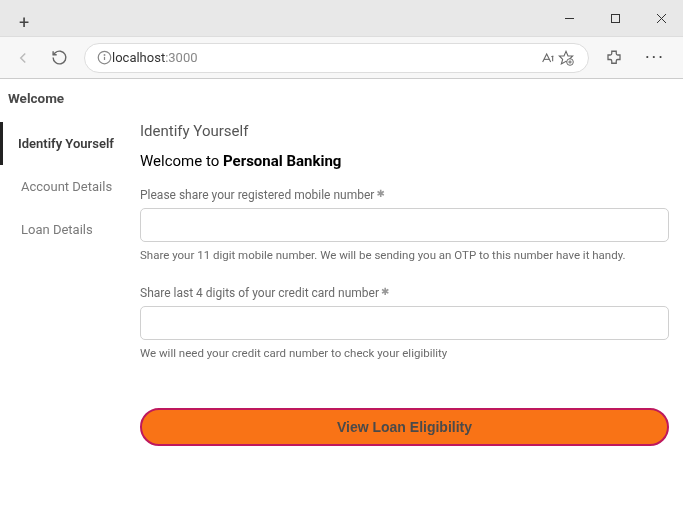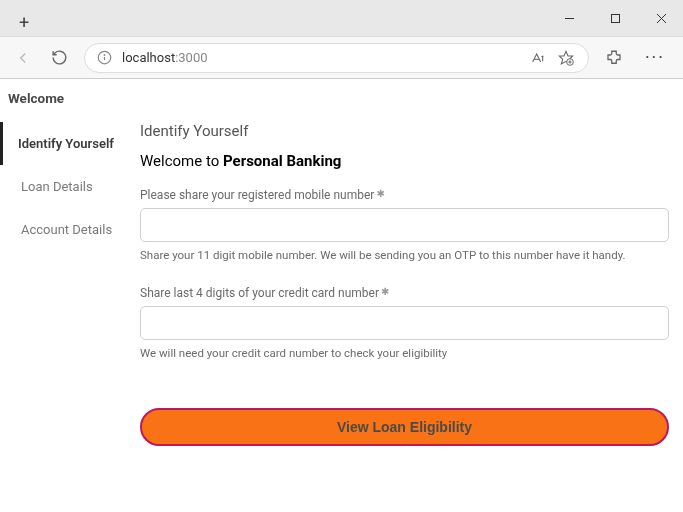--- a/index.html
+++ b/index.html
@@ -93,21 +93,20 @@
       flex: 1;
       display: flex;
       align-items: center;
       background: #fff;
       border: 1px solid #ddd;
       border-radius: 16px;
       height: 30px;
       padding: 0 12px;
       font-size: 13px;
       color: #555;
-      gap: 10px;
     }
     .url-box .info-icon { color: #888; }
     .url-box .host-port { color: #333; }
     .url-box .host-port .port { color: #888; }
     .url-box .spacer { flex: 1; }
     .url-box .url-icon { color: #666; width: 18px; }
     .overflow-menu { font-size: 18px; color: #444; letter-spacing: 2px; padding: 0 6px; }
     
     .page {
       background: #fff;
@@ -262,22 +261,22 @@
     </div>
     <div class="overflow-menu">···</div>
   </div>
 </div>
 
 <div class="page">
   <div class="page-header">Welcome</div>
   <div class="content-wrap">
     <div class="sidebar">
       <div class="nav-item active">Identify Yourself</div>
+      <div class="nav-item">Account Details</div>
       <div class="nav-item">Loan Details</div>
-      <div class="nav-item">Account Details</div>
     </div>
     <div class="main">
       <div class="section-title">Identify Yourself</div>
       <div class="welcome-line">
         <span>Welcome to </span><strong>Personal Banking</strong>
       </div>
 
       <div class="field-group">
         <div class="field-label">
           <span>Please share your registered mobile number</span><span class="req-star">✱</span>

